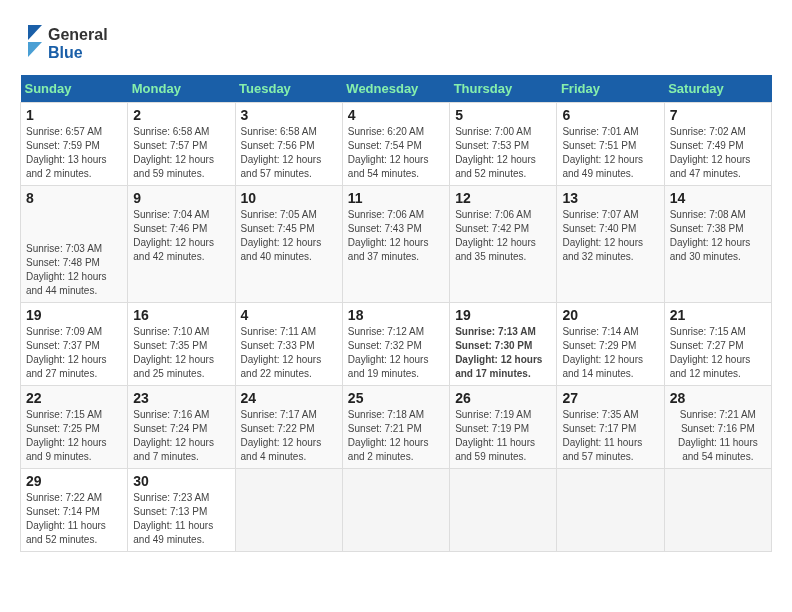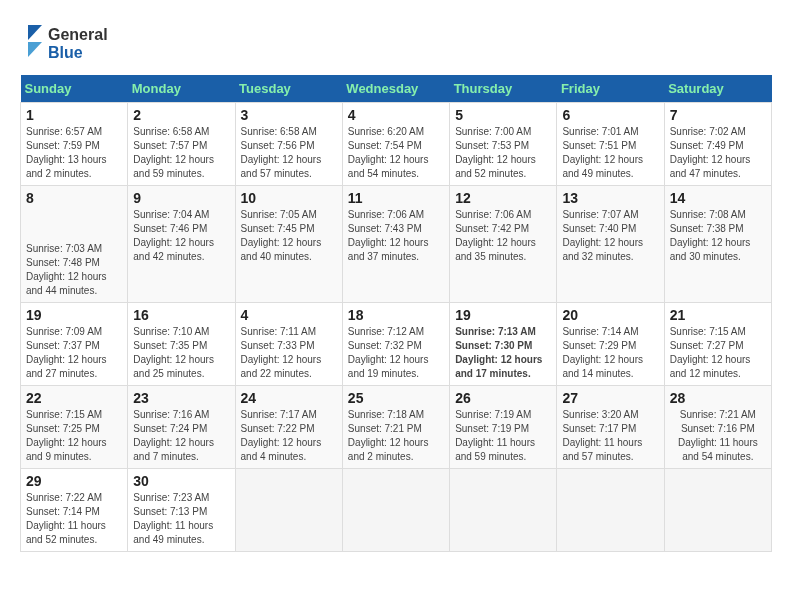--- a/index.html
+++ b/index.html
@@ -261,21 +261,21 @@
 Daylight: 12 hours and 2 minutes.</div>
         </td>
         <td>
           <div class="day-number">26</div>
           <div class="day-info" style="white-space: pre-line;">Sunrise: 7:19 AM
 Sunset: 7:19 PM
 Daylight: 11 hours and 59 minutes.</div>
         </td>
         <td>
           <div class="day-number">27</div>
-          <div class="day-info" style="white-space: pre-line;">Sunrise: 3:20 AM
+          <div class="day-info" style="white-space: pre-line;">Sunrise: 7:35 AM
 Sunset: 7:17 PM
 Daylight: 11 hours and 57 minutes.</div>
         </td>
         <td>
           <div class="day-number">28</div>
           <div class="day-info" style="white-space: pre-line; text-align: center;">Sunrise: 7:21 AM
 Sunset: 7:16 PM
 Daylight: 11 hours and 54 minutes.</div>
         </td>
       </tr>

